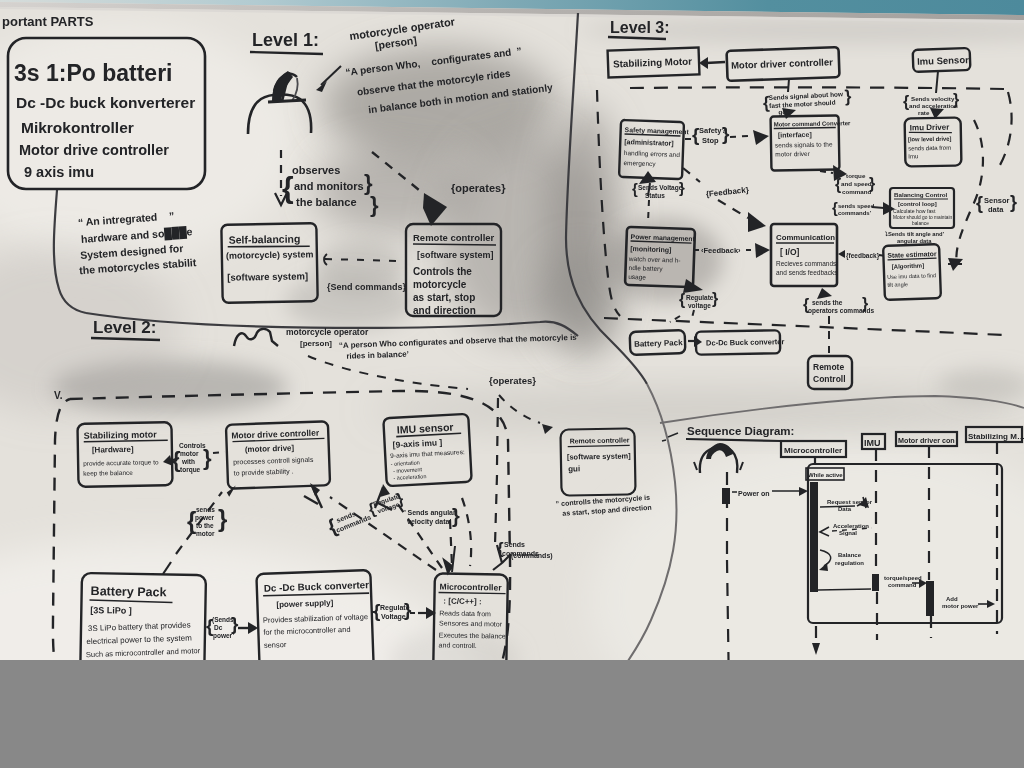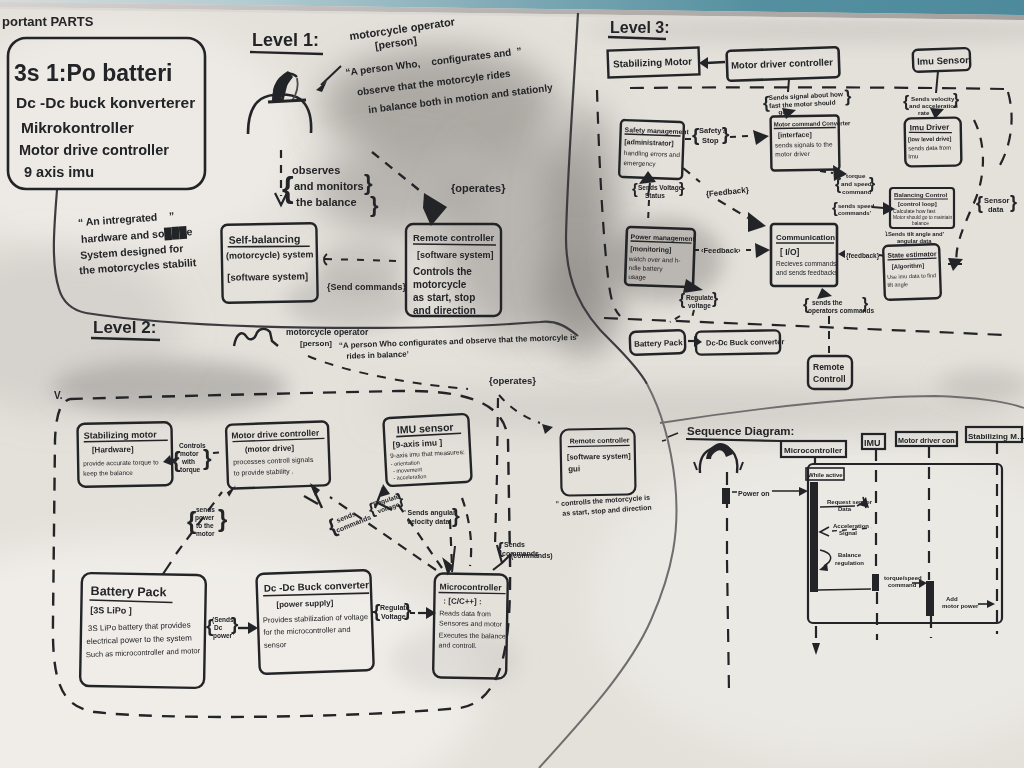--- a/index.html
+++ b/index.html
@@ -1,16 +1,16 @@
 <!DOCTYPE html>
 <html><head>
 <meta charset="utf-8">
 <style>
 html,body{margin:0;padding:0;background:#888;}
-#board{position:relative;width:1024px;height:768px;overflow:hidden;background:#e4e1db;font-family:"Liberation Sans",sans-serif;text-align:right;}
+#board{position:relative;width:1024px;height:660px;overflow:hidden;background:#e4e1db;font-family:"Liberation Sans",sans-serif;text-align:right;}
 svg{position:absolute;left:0;top:0;}
 text{fill:#232427;font-family:"Liberation Sans",sans-serif;}
 </style>
 </head>
 <body>
 <div id="board">
 <svg width="1024" height="768" viewBox="0 0 1024 768">
 <defs>
 <linearGradient id="blue" x1="0" y1="0" x2="1" y2="0">
 <stop offset="0" stop-color="#d6dcda"></stop>

